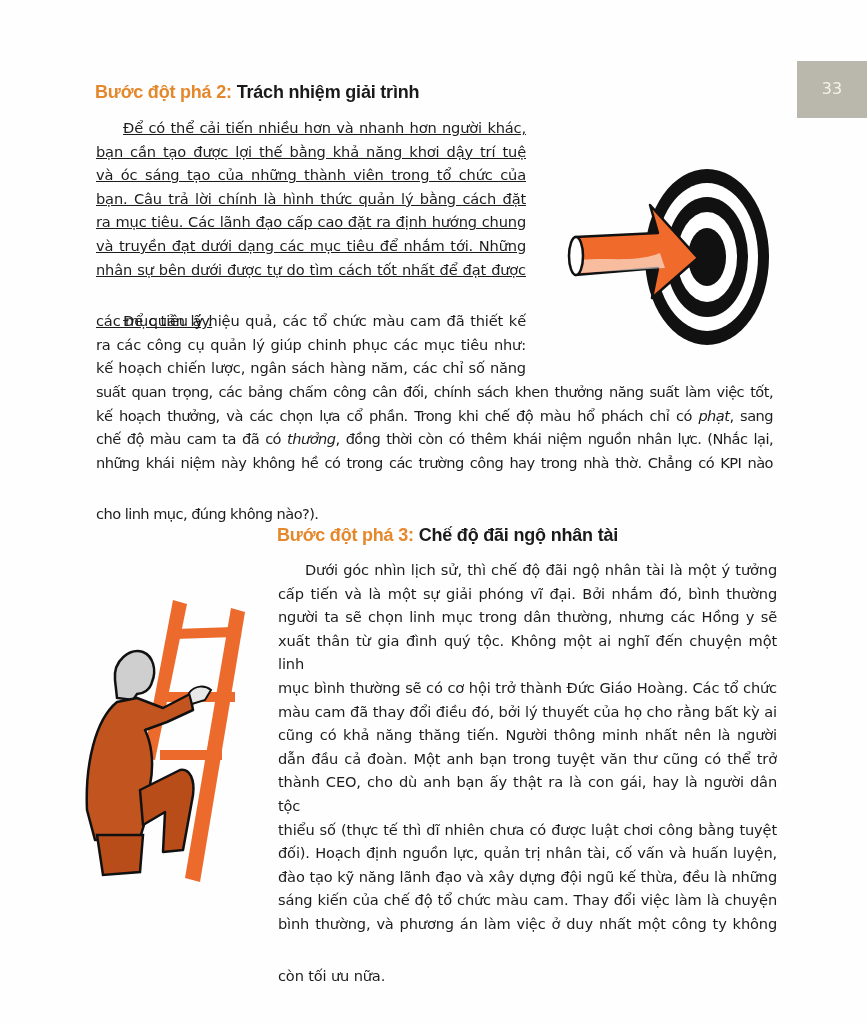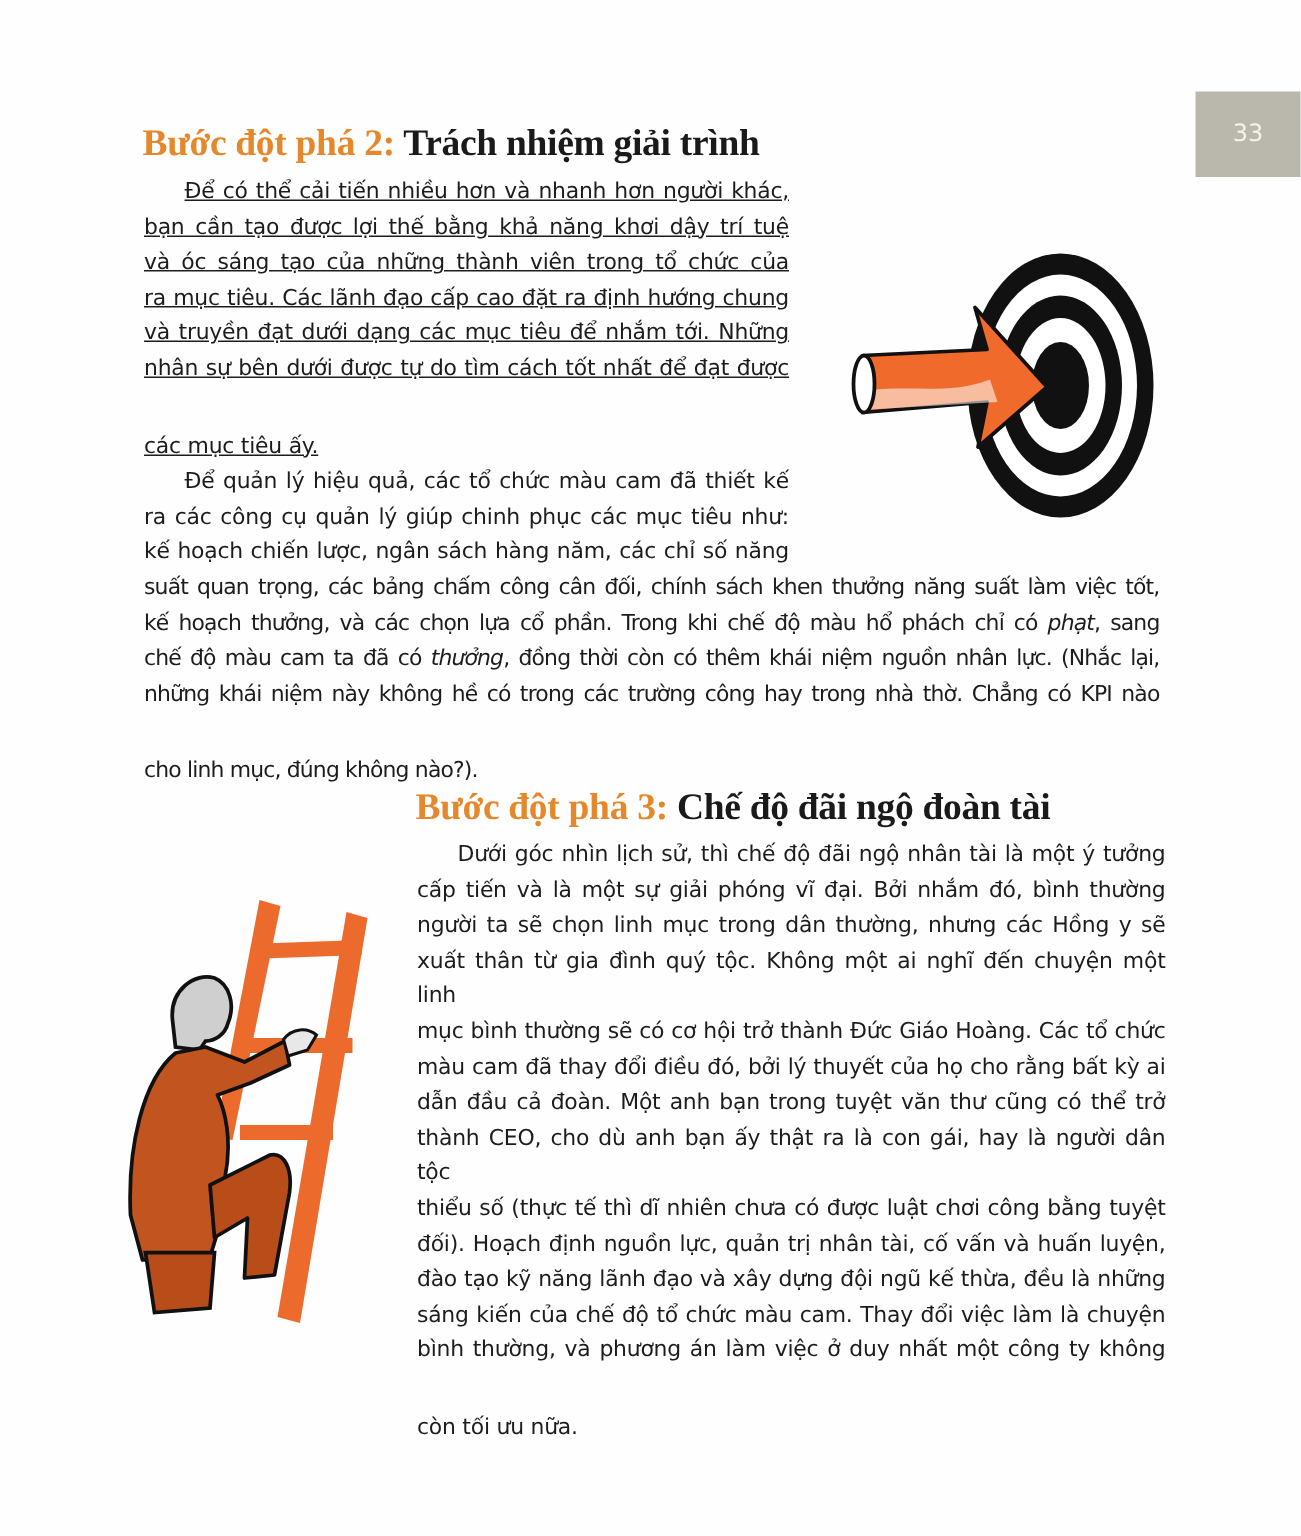--- a/index.html
+++ b/index.html
@@ -13,21 +13,21 @@
     position: absolute; left: 797px; top: 61px; width: 76px; height: 57px;
     background: #bab8ac;
     display: flex; align-items: center; justify-content: center;
   }
   .page-tab span {
     color: #f4f2ea; font-size: 16px; font-family: "DejaVu Sans", sans-serif;
     margin-left: -6px; margin-top: -2px;
   }
   .heading {
     position: absolute; margin: 0;
-    font-family: Liberation Serif, serif; font-weight: bold; font-size: 25px;
+    font-family: Liberation Sans, sans-serif; font-weight: bold; font-size: 18px;
     white-space: nowrap; letter-spacing: -0.2px;
   }
   .heading .lead { color: #e5872b; }
   .heading .rest { color: #1a1a1a; }
   .para {
     position: absolute; margin: 0;
     font-size: 14.6px; line-height: 23.6px;
     text-align: justify; text-indent: 27px;
     letter-spacing: -0.15px;
   }
@@ -47,20 +47,21 @@
 
 <h2 class="heading" style="left:95px; top:82px;">
   <span class="lead">Bước đột phá 2:</span>
   <span class="rest">Trách nhiệm giải trình</span>
 </h2>
 
 <p class="para" style="left:96px; top:116px; width:430px;text-decoration:underline;">
   <span class="line first">Để có thể cải tiến nhiều hơn và nhanh hơn người khác,</span>
   <span class="line">bạn cần tạo được lợi thế bằng khả năng khơi dậy trí tuệ</span>
   <span class="line">và óc sáng tạo của những thành viên trong tổ chức của</span>
+  <span class="line">bạn. Câu trả lời chính là hình thức quản lý bằng cách đặt</span>
   <span class="line">ra mục tiêu. Các lãnh đạo cấp cao đặt ra định hướng chung</span>
   <span class="line">và truyền đạt dưới dạng các mục tiêu để nhắm tới. Những</span>
   <span class="line">nhân sự bên dưới được tự do tìm cách tốt nhất để đạt được</span>
   <span class="line last">các mục tiêu ấy.</span>
 </p>
 
 <p class="para" style="left:96px; top:309px; width:430px;">
   <span class="line first">Để quản lý hiệu quả, các tổ chức màu cam đã thiết kế</span>
   <span class="line">ra các công cụ quản lý giúp chinh phục các mục tiêu như:</span>
   <span class="line">kế hoạch chiến lược, ngân sách hàng năm, các chỉ số năng</span>
@@ -82,21 +83,21 @@
     <ellipse rx="30" ry="45" fill="#fff"></ellipse>
     <ellipse rx="19" ry="29" fill="#111"></ellipse>
   </g>
   <path d="M35,117 L118,113 L110,85 L158,138 L112,178 L118,148 L35,155 Z" fill="#f06a2b" stroke="#111" stroke-width="2.5" stroke-linejoin="round"></path>
   <path d="M40,140 C70,137 95,143 120,133 L125,148 L40,153 Z" fill="#fff" opacity="0.55"></path>
   <ellipse cx="36" cy="136" rx="7" ry="19" fill="#fff" stroke="#111" stroke-width="2.5"></ellipse>
 </svg>
 
 <h2 class="heading" style="left:277px; top:525px;">
   <span class="lead">Bước đột phá 3:</span>
-  <span class="rest">Chế độ đãi ngộ đoàn tài</span>
+  <span class="rest">Chế độ đãi ngộ nhân tài</span>
 </h2>
 
 <svg class="illus" style="left:55px; top:590px;" width="200" height="300" viewBox="0 0 200 300">
 
   <path d="M118,10 L132,14 L100,170 L88,168 Z" fill="#ec6a2c"></path>
   <path d="M176,18 L190,22 L145,292 L130,288 Z" fill="#ec6a2c"></path>
 
   <rect x="120" y="38" width="66" height="10" fill="#ec6a2c" transform="rotate(-2 150 43)"></rect>
   <rect x="105" y="102" width="75" height="10" fill="#ec6a2c"></rect>
   <rect x="105" y="160" width="62" height="10" fill="#ec6a2c"></rect>
@@ -112,20 +113,21 @@
   <path d="M134,103 C140,95 150,95 156,100 L150,110 L137,114 Z" fill="#e8e8e8" stroke="#111" stroke-width="2"></path>
 </svg>
 
 <p class="para" style="left:278px; top:558px; width:499px;">
   <span class="line first">Dưới góc nhìn lịch sử, thì chế độ đãi ngộ nhân tài là một ý tưởng</span>
   <span class="line">cấp tiến và là một sự giải phóng vĩ đại. Bởi nhắm đó, bình thường</span>
   <span class="line">người ta sẽ chọn linh mục trong dân thường, nhưng các Hồng y sẽ</span>
   <span class="line">xuất thân từ gia đình quý tộc. Không một ai nghĩ đến chuyện một linh</span>
   <span class="line">mục bình thường sẽ có cơ hội trở thành Đức Giáo Hoàng. Các tổ chức</span>
   <span class="line">màu cam đã thay đổi điều đó, bởi lý thuyết của họ cho rằng bất kỳ ai</span>
+  <span class="line">cũng có khả năng thăng tiến. Người thông minh nhất nên là người</span>
   <span class="line">dẫn đầu cả đoàn. Một anh bạn trong tuyệt văn thư cũng có thể trở</span>
   <span class="line">thành CEO, cho dù anh bạn ấy thật ra là con gái, hay là người dân tộc</span>
   <span class="line">thiểu số (thực tế thì dĩ nhiên chưa có được luật chơi công bằng tuyệt</span>
   <span class="line">đối). Hoạch định nguồn lực, quản trị nhân tài, cố vấn và huấn luyện,</span>
   <span class="line">đào tạo kỹ năng lãnh đạo và xây dựng đội ngũ kế thừa, đều là những</span>
   <span class="line">sáng kiến của chế độ tổ chức màu cam. Thay đổi việc làm là chuyện</span>
   <span class="line">bình thường, và phương án làm việc ở duy nhất một công ty không</span>
   <span class="line last">còn tối ưu nữa.</span>
 </p>
 

